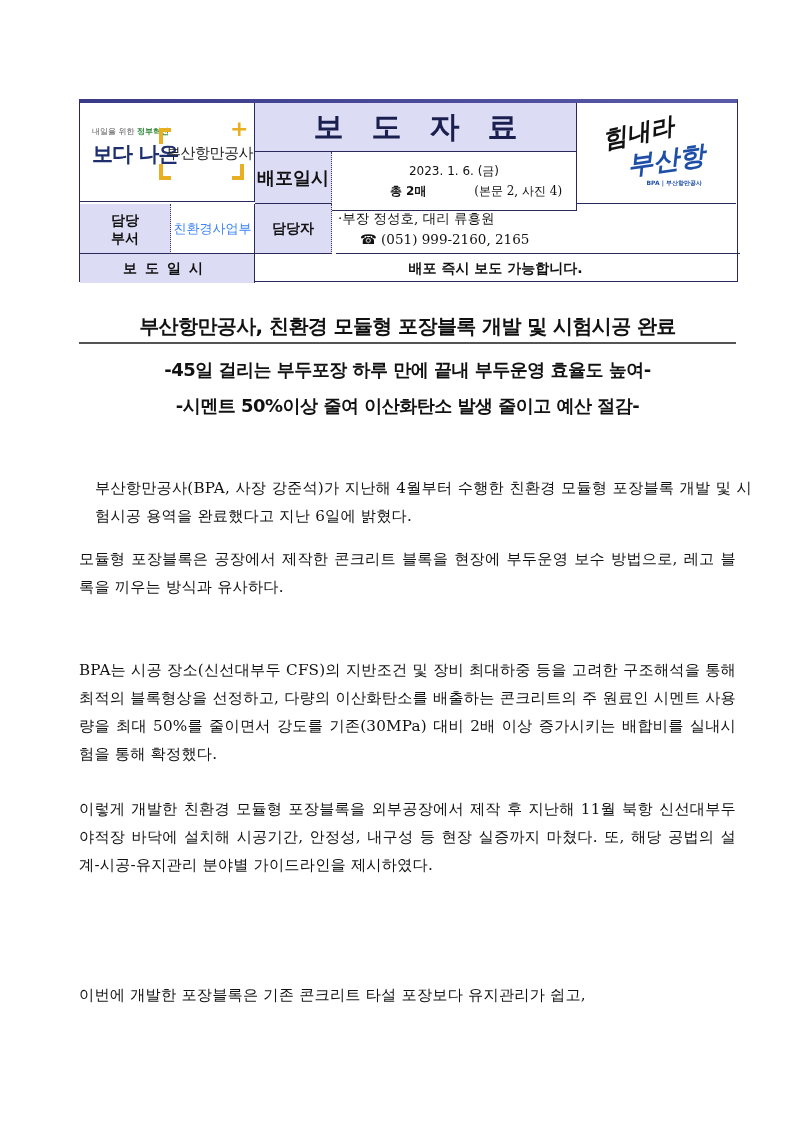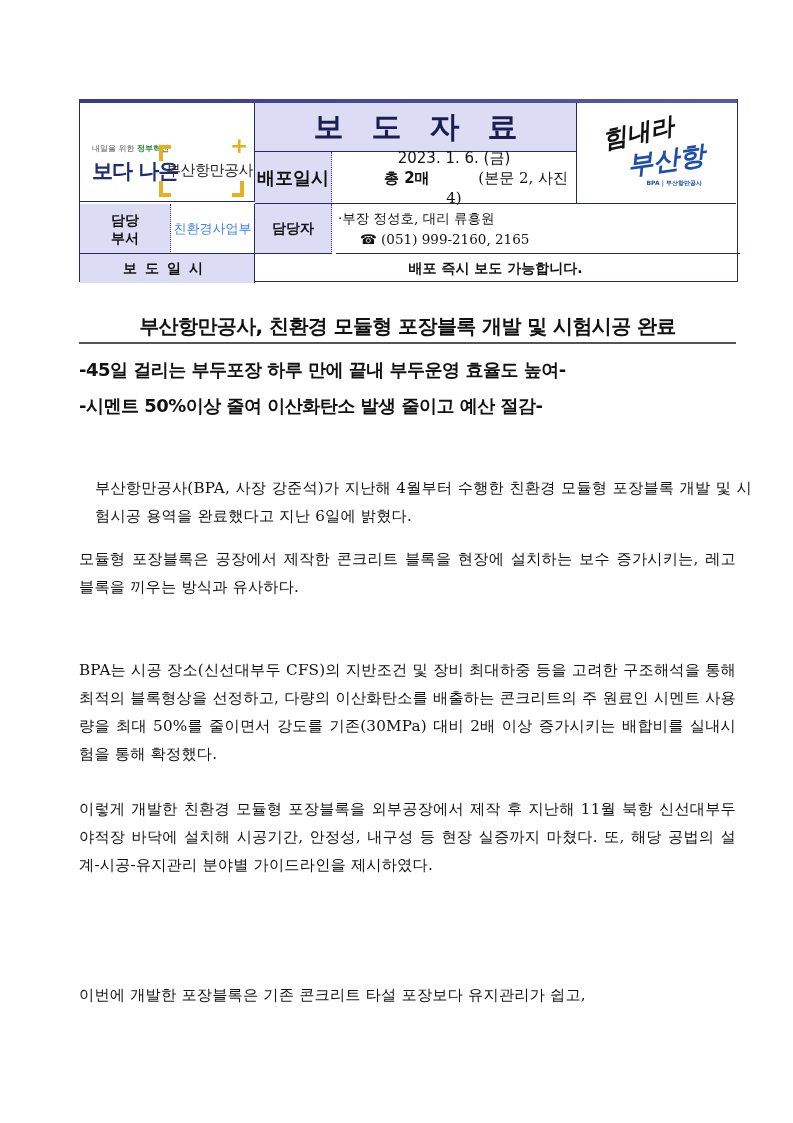--- a/index.html
+++ b/index.html
@@ -14,21 +14,21 @@
     .cell { position: absolute; box-sizing: border-box; display: flex; align-items: center;
             justify-content: center; text-align: center; }
     .b-r { border-right: 1px solid #2a2a5a; }
     .b-b { border-bottom: 1px solid #2a2a5a; }
     .dot-r { border-right: 1px dotted #3a3a6a; }
     .lav { background: #dcdcf4; }
     .sans { font-family: "DejaVu Sans", "Liberation Sans", sans-serif; }
     .bold { font-weight: bold; }
 
     
-    .logo-left { left: 0; top: 0; width: 175px; height: 99px; align-items: flex-end; }
+    .logo-left { left: 0; top: 0; width: 175px; height: 99px; }
     .logo-inner { position: relative; width: 150px; height: 64px; }
     .logo-small { position: absolute; left: 0; top: 6px; font-size: 8px; color: #555;
                   font-family: "DejaVu Sans", sans-serif; white-space: nowrap; }
     .logo-small .green { color: #2f8a3a; font-weight: bold; }
     .logo-big { position: absolute; left: 0; top: 20px; font-size: 21px; font-weight: bold;
                 color: #1e2f6e; font-family: "DejaVu Sans", sans-serif; letter-spacing: -1px; white-space: nowrap; }
     .logo-name { position: absolute; left: 74px; top: 24px; font-size: 15px; color: #222;
                  font-family: "DejaVu Sans", sans-serif; white-space: nowrap; letter-spacing: -0.5px; }
     .bracket { position: absolute; border-color: #e8b020; border-style: solid; width: 8px; height: 12px; }
     .br-tl { left: 67px; top: 8px; border-width: 4px 0 0 4px; }
@@ -46,41 +46,41 @@
     .calli .c1 { position: absolute; left: 5px; top: 4px; font-size: 24px; font-style: italic;
                  font-weight: bold; color: #111; transform: rotate(-12deg);
                  font-family: "DejaVu Serif", serif; }
     .calli .c2 { position: absolute; left: 30px; top: 30px; font-size: 26px; font-style: italic;
                  font-weight: bold; color: #1e4fa8; transform: rotate(-8deg);
                  font-family: "DejaVu Serif", serif; }
     .calli .bpa { position: absolute; left: 50px; top: 66px; font-size: 6px; color: #1e4fa8;
                   font-family: "DejaVu Sans", sans-serif; font-weight: bold; }
 
     .label-release { left: 175px; top: 49px; width: 77px; height: 52px; font-size: 18px; }
-    .val-release { left: 252px; top: 49px; width: 245px; height: 52px; flex-direction: column;
-                   font-size: 15px; line-height: 20px; }
+    .val-release { left: 252px; top: 49px; width: 245px; height: 59px; flex-direction: column;
+                   font-size: 12px; line-height: 20px; }
     .val-release .pages { font-weight: bold; font-family: "DejaVu Sans", sans-serif; }
     .val-release .pages span { font-weight: normal; font-family: "DejaVu Serif", serif; margin-left: 44px; }
 
     .label-dept { left: 0; top: 101px; width: 91px; height: 50px; font-size: 14px; line-height: 18px; }
     .val-dept { left: 91px; top: 101px; width: 84px; height: 50px; font-size: 13px; color: #3b82f6; }
     .label-contact { left: 175px; top: 101px; width: 77px; height: 50px; font-size: 14px; }
     .val-contact { left: 256px; top: 101px; width: 404px; height: 50px; flex-direction: column;
                    align-items: flex-start; justify-content: center; font-size: 13.5px; line-height: 21px;
                    padding-left: 2px; }
     .val-contact .phone { padding-left: 22px; }
     .label-embargo { left: 0; top: 151px; width: 175px; height: 29px; font-size: 14px; letter-spacing: 8px; }
     .val-embargo { left: 175px; top: 151px; width: 481px; height: 29px; font-size: 14px; }
 
     
     .headline { position: absolute; left: 79px; top: 313px; width: 657px; text-align: center;
                 font-family: "DejaVu Sans", sans-serif; font-weight: bold; font-size: 20px;
                 letter-spacing: -0.6px; white-space: nowrap; }
     .headline-rule { position: absolute; left: 79px; top: 342px; width: 657px; height: 2px; background: #555; }
-    .sub { position: absolute; left: 79px; width: 657px; text-align: left; font-family: "DejaVu Sans", sans-serif;
+    .sub { position: absolute; left: 79px; width: 657px; text-align: center; font-family: "DejaVu Sans", sans-serif;
            font-weight: bold; font-size: 18px; white-space: nowrap; letter-spacing: -0.5px; }
     .sub1 { top: 358px; }
     .sub2 { top: 394px; }
 
     
     .para { position: absolute; left: 79px; width: 657px; font-size: 15.2px; line-height: 28px;
             text-align: justify; letter-spacing: 0.2px; }
     .p1 { top: 458px; }
     .p2 { top: 545px; }
     .p3 { top: 656px; }
@@ -141,16 +141,16 @@
   <div class="cell label-embargo lav b-r sans bold">보도일시</div>
   <div class="cell val-embargo sans bold">배포 즉시 보도 가능합니다.</div>
 </div>
 
 <div class="headline">부산항만공사, 친환경 모듈형 포장블록 개발 및 시험시공 완료</div>
 <div class="headline-rule"></div>
 <div class="sub sub1">-45일 걸리는 부두포장 하루 만에 끝내 부두운영 효율도 높여-</div>
 <div class="sub sub2">-시멘트 50%이상 줄여 이산화탄소 발생 줄이고 예산 절감-</div>
 
 <p class="para p1" style="margin:16px"> 부산항만공사(BPA, 사장 강준석)가 지난해 4월부터 수행한 친환경 모듈형 포장블록 개발 및 시험시공 용역을 완료했다고 지난 6일에 밝혔다.</p>
-<p class="para p2" style="margin:0"> 모듈형 포장블록은 공장에서 제작한 콘크리트 블록을 현장에 설치하는 보수 증가시키는, 레고 블록을 끼우는 방식과 유사하다.</p>
+<p class="para p2" style="margin:0"> 모듈형 포장블록은 공장에서 제작한 콘크리트 블록을 현장에 부두운영 보수 방법으로, 레고 블록을 끼우는 방식과 유사하다.</p>
 <p class="para p3" style="margin:0"> BPA는 시공 장소(신선대부두 CFS)의 지반조건 및 장비 최대하중 등을 고려한 구조해석을 통해 최적의 블록형상을 선정하고, 다량의 이산화탄소를 배출하는 콘크리트의 주 원료인 시멘트 사용량을 최대 50%를 줄이면서 강도를 기존(30MPa) 대비 2배 이상 증가시키는 배합비를 실내시험을 통해 확정했다.</p>
 <p class="para p4" style="margin:0"> 이렇게 개발한 친환경 모듈형 포장블록을 외부공장에서 제작 후 지난해 11월 북항 신선대부두 야적장 바닥에 설치해 시공기간, 안정성, 내구성 등 현장 실증까지 마쳤다. 또, 해당 공법의 설계-시공-유지관리 분야별 가이드라인을 제시하였다.</p>
 <p class="para p5" style="margin:0"> 이번에 개발한 포장블록은 기존 콘크리트 타설 포장보다 유지관리가 쉽고,</p>
 
 </body></html>

